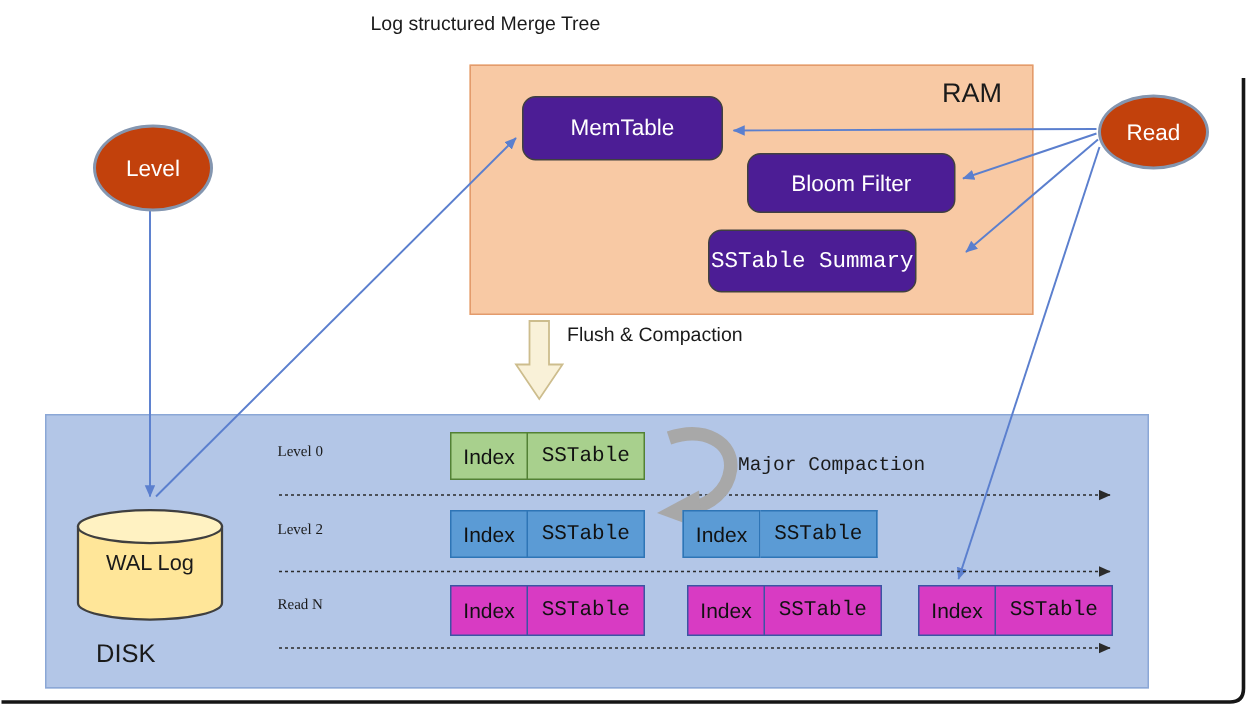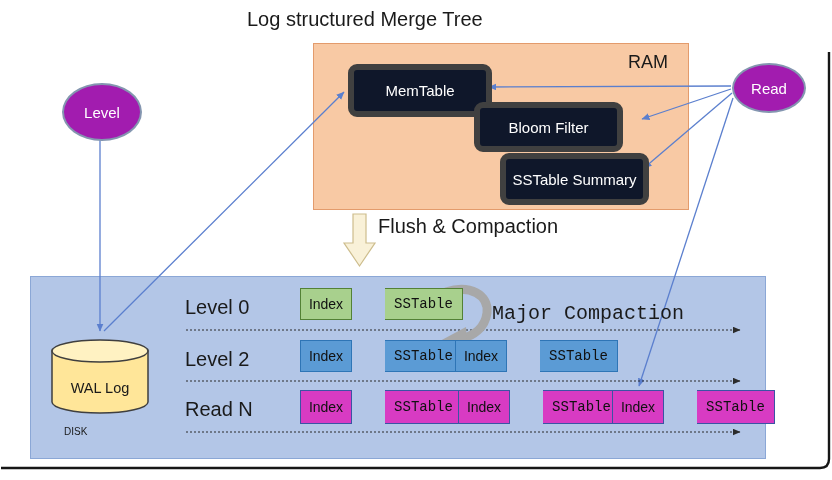--- a/index.html
+++ b/index.html
@@ -1,52 +1,52 @@
 <!DOCTYPE html>
 <html><head>
 <meta charset="utf-8">
 <style>
   html,body{margin:0;padding:0;background:#fff;}
   body{width:832px;height:480px;position:relative;overflow:hidden;
        font-family:"Liberation Sans",sans-serif;color:#1a1a1a;}
   .abs{position:absolute;}
-  .lbl{position:absolute;font-size:20px;white-space:nowrap;}
+  .lbl{position:absolute;font-size:13px;white-space:nowrap;}
   
   .ram-box{left:313px;top:43px;width:374px;height:165px;
            background:#f8c9a4;border:1.5px solid #e39b6c;}
   .ram-label{left:628px;top:52px;font-size:18px;}
-  .bluebox{position:absolute;background:#0f172a;border:6px solid #404040;
+  .bluebox{position:absolute;background:#4c1d95;border:1px solid #404040;
            border-radius:9px;color:#fff;font-size:15px;
            display:flex;align-items:center;justify-content:center;}
   .memtable{left:348px;top:64px;width:132px;height:41px;}
-  .bloom{left:474px;top:102px;width:137px;height:38px;}
-  .summary{left:500px;top:153px;width:137px;height:40px;}
+  .bloom{left:498px;top:102px;width:137px;height:38px;}
+  .summary{left:472px;top:153px;width:137px;height:40px;font-family:Liberation Mono, monospace;}
   
-  .actor{position:absolute;background:#a21caf;border:2px solid #8496b0;
+  .actor{position:absolute;background:#c2410c;border:2px solid #8496b0;
          border-radius:50%;color:#fff;font-size:15px;
          display:flex;align-items:center;justify-content:center;}
   .write{left:62px;top:83px;width:76px;height:54px;}
   .read{left:732px;top:63px;width:70px;height:46px;}
   
   .disk-box{left:30px;top:276px;width:734px;height:181px;
             background:#b3c6e7;border:1.5px solid #8ba7d6;}
-  .level-label{font-size:20px;}
-  .sbox{position:absolute;display:flex;height:32px;gap:33px;}
+  .level-label{font-size:10px;font-family:Liberation Serif, serif;}
+  .sbox{position:absolute;display:flex;height:32px;}
   .sbox .cell{display:flex;align-items:center;justify-content:center;
               font-size:14px;color:#111;}
   .cell-i{width:50px;}
   .cell-s{width:77px;font-family:Liberation Mono, monospace;}
   .green .cell{background:#a8d08d;border:1.5px solid #538135;}
   .green .cell-s{border-left:none;}
   .blue .cell{background:#5b9bd5;border:1.5px solid #2e75b6;}
   .blue .cell-s{border-left:none;}
   .magenta .cell{background:#d83bc3;border:1.5px solid #3b54a4;}
   .magenta .cell-s{border-left:none;}
-  .wal-text{left:60px;top:380px;width:80px;text-align:center;font-size:14.5px;}
-  .disk-label{left:64px;top:426px;font-size:10px;}
+  .wal-text{left:60px;top:368px;width:80px;text-align:center;font-size:14.5px;}
+  .disk-label{left:64px;top:426px;font-size:17px;}
   svg.overlay{position:absolute;left:0;top:0;pointer-events:none;}
 </style>
 </head>
 <body>
 
 <div class="abs ram-box"></div>
 <div class="abs disk-box"></div>
 
 <svg class="overlay" width="832" height="480" viewBox="0 0 832 480">
   <defs>

